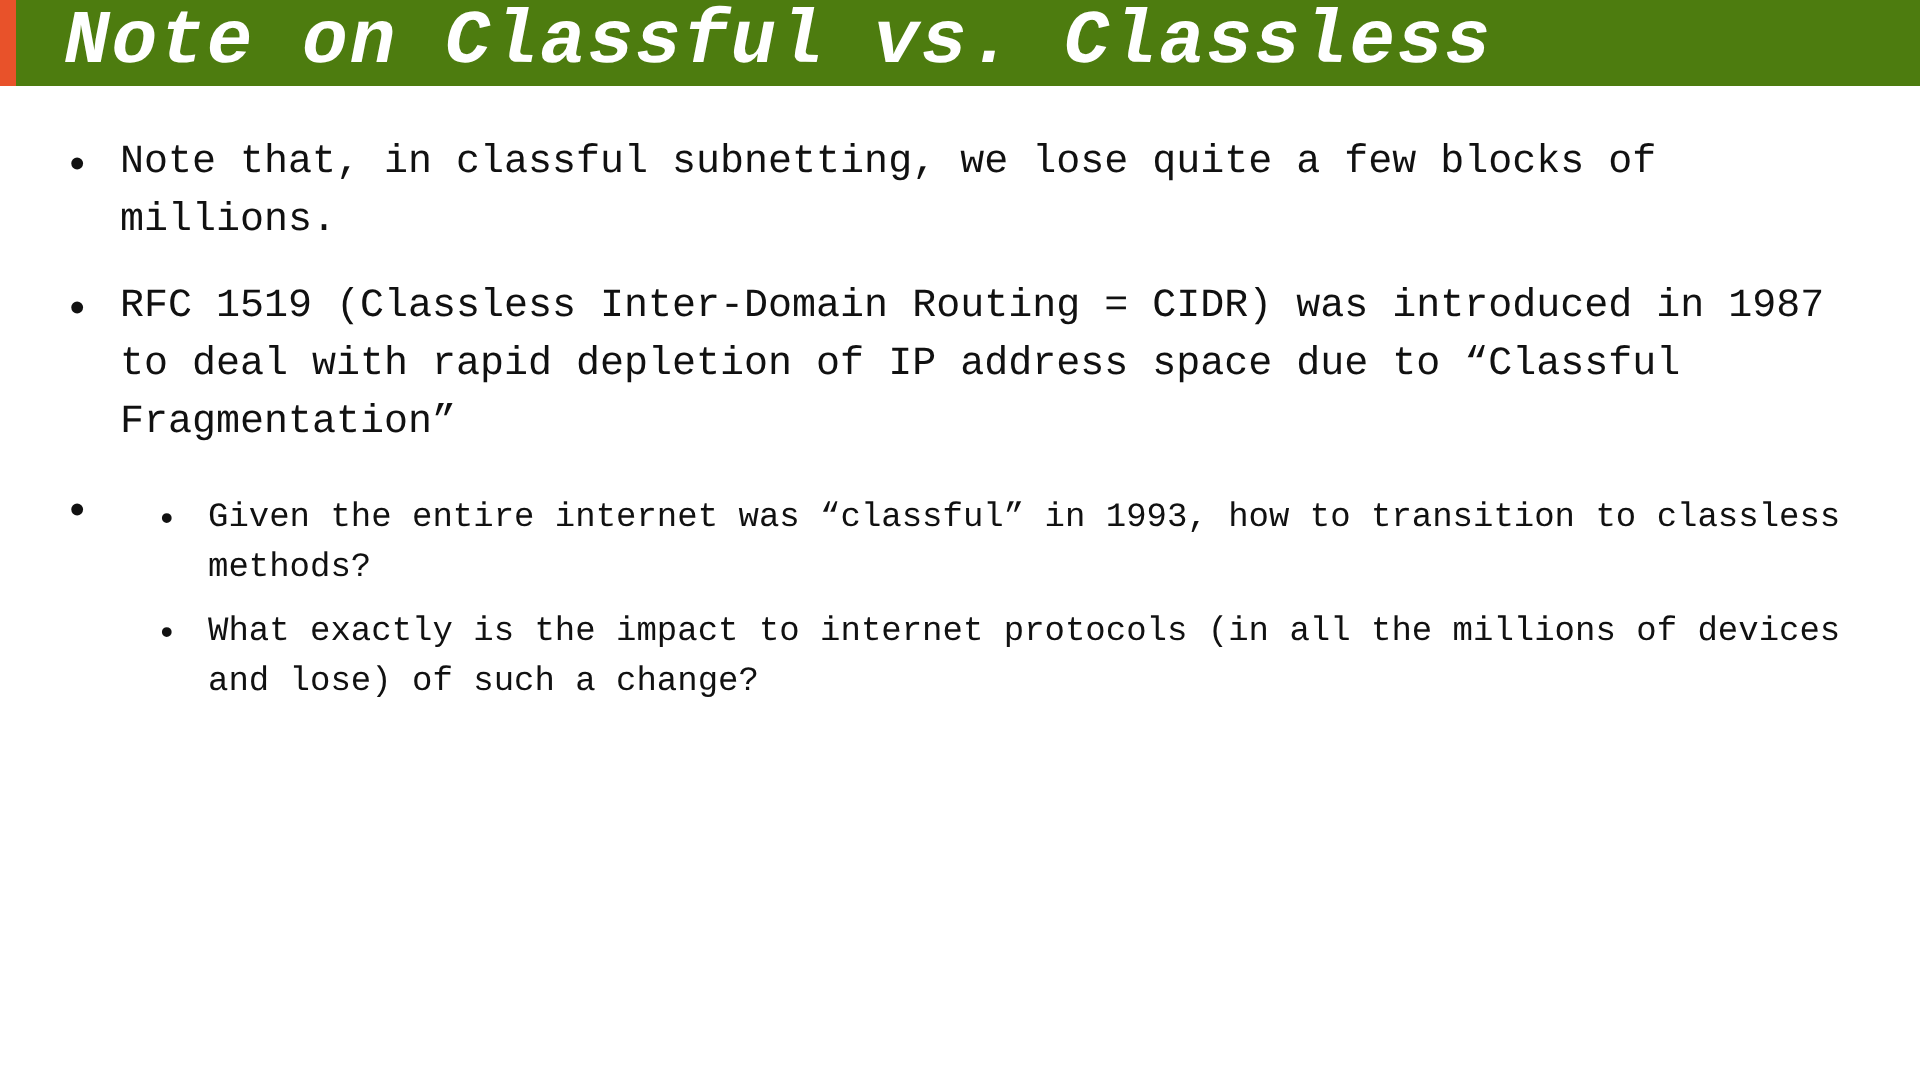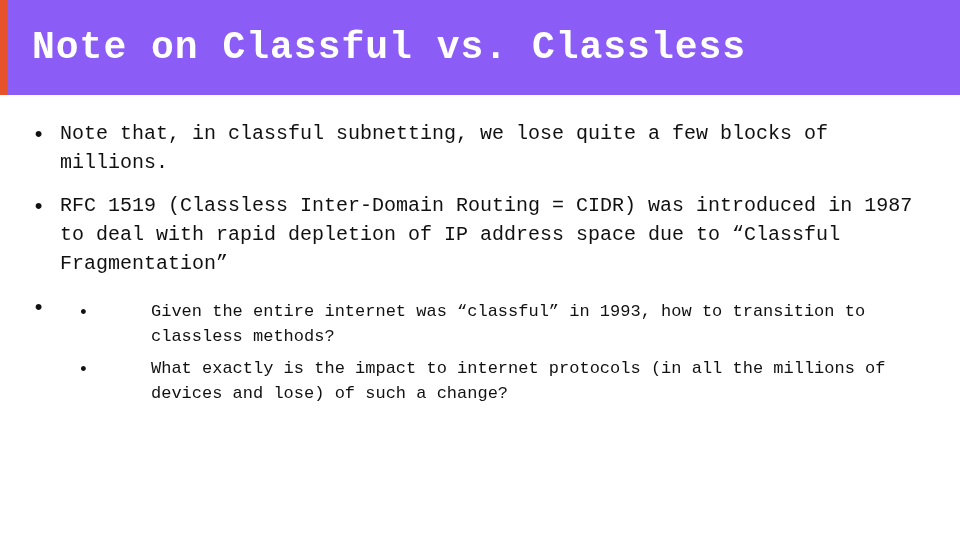--- a/index.html
+++ b/index.html
@@ -18,23 +18,24 @@
 
     .slide {
       width: 960px;
       height: 540px;
       background: #ffffff;
       display: flex;
       flex-direction: column;
     }
 
     .slide-header {
-      background: #8b5cf6;
-      padding: 26px 24px;
+      background: #4d7c0f;
+      padding: 0 24px;
       border-left: 8px solid #e8522a;
+      font-style: italic;
     }
 
     .slide-header h1 {
       color: #ffffff;
       font-family: 'Courier New', Courier, monospace;
       font-size: 38px;
       font-weight: bold;
       letter-spacing: 1px;
     }
 
@@ -86,21 +87,20 @@
 
     .sub-bullet-list > li .bullet-dot {
       min-width: 20px;
       font-size: 18px;
       margin-right: 6px;
       margin-top: 0px;
     }
 
     .sub-bullet-list > li .bullet-text {
       flex: 1;
-      margin-left: 47px;
     }
   </style>
 </head>
 <body>
 
 <div class="slide">
   <div class="slide-header">
     <h1>Note on Classful vs. Classless</h1>
   </div>
   <div class="slide-body">

